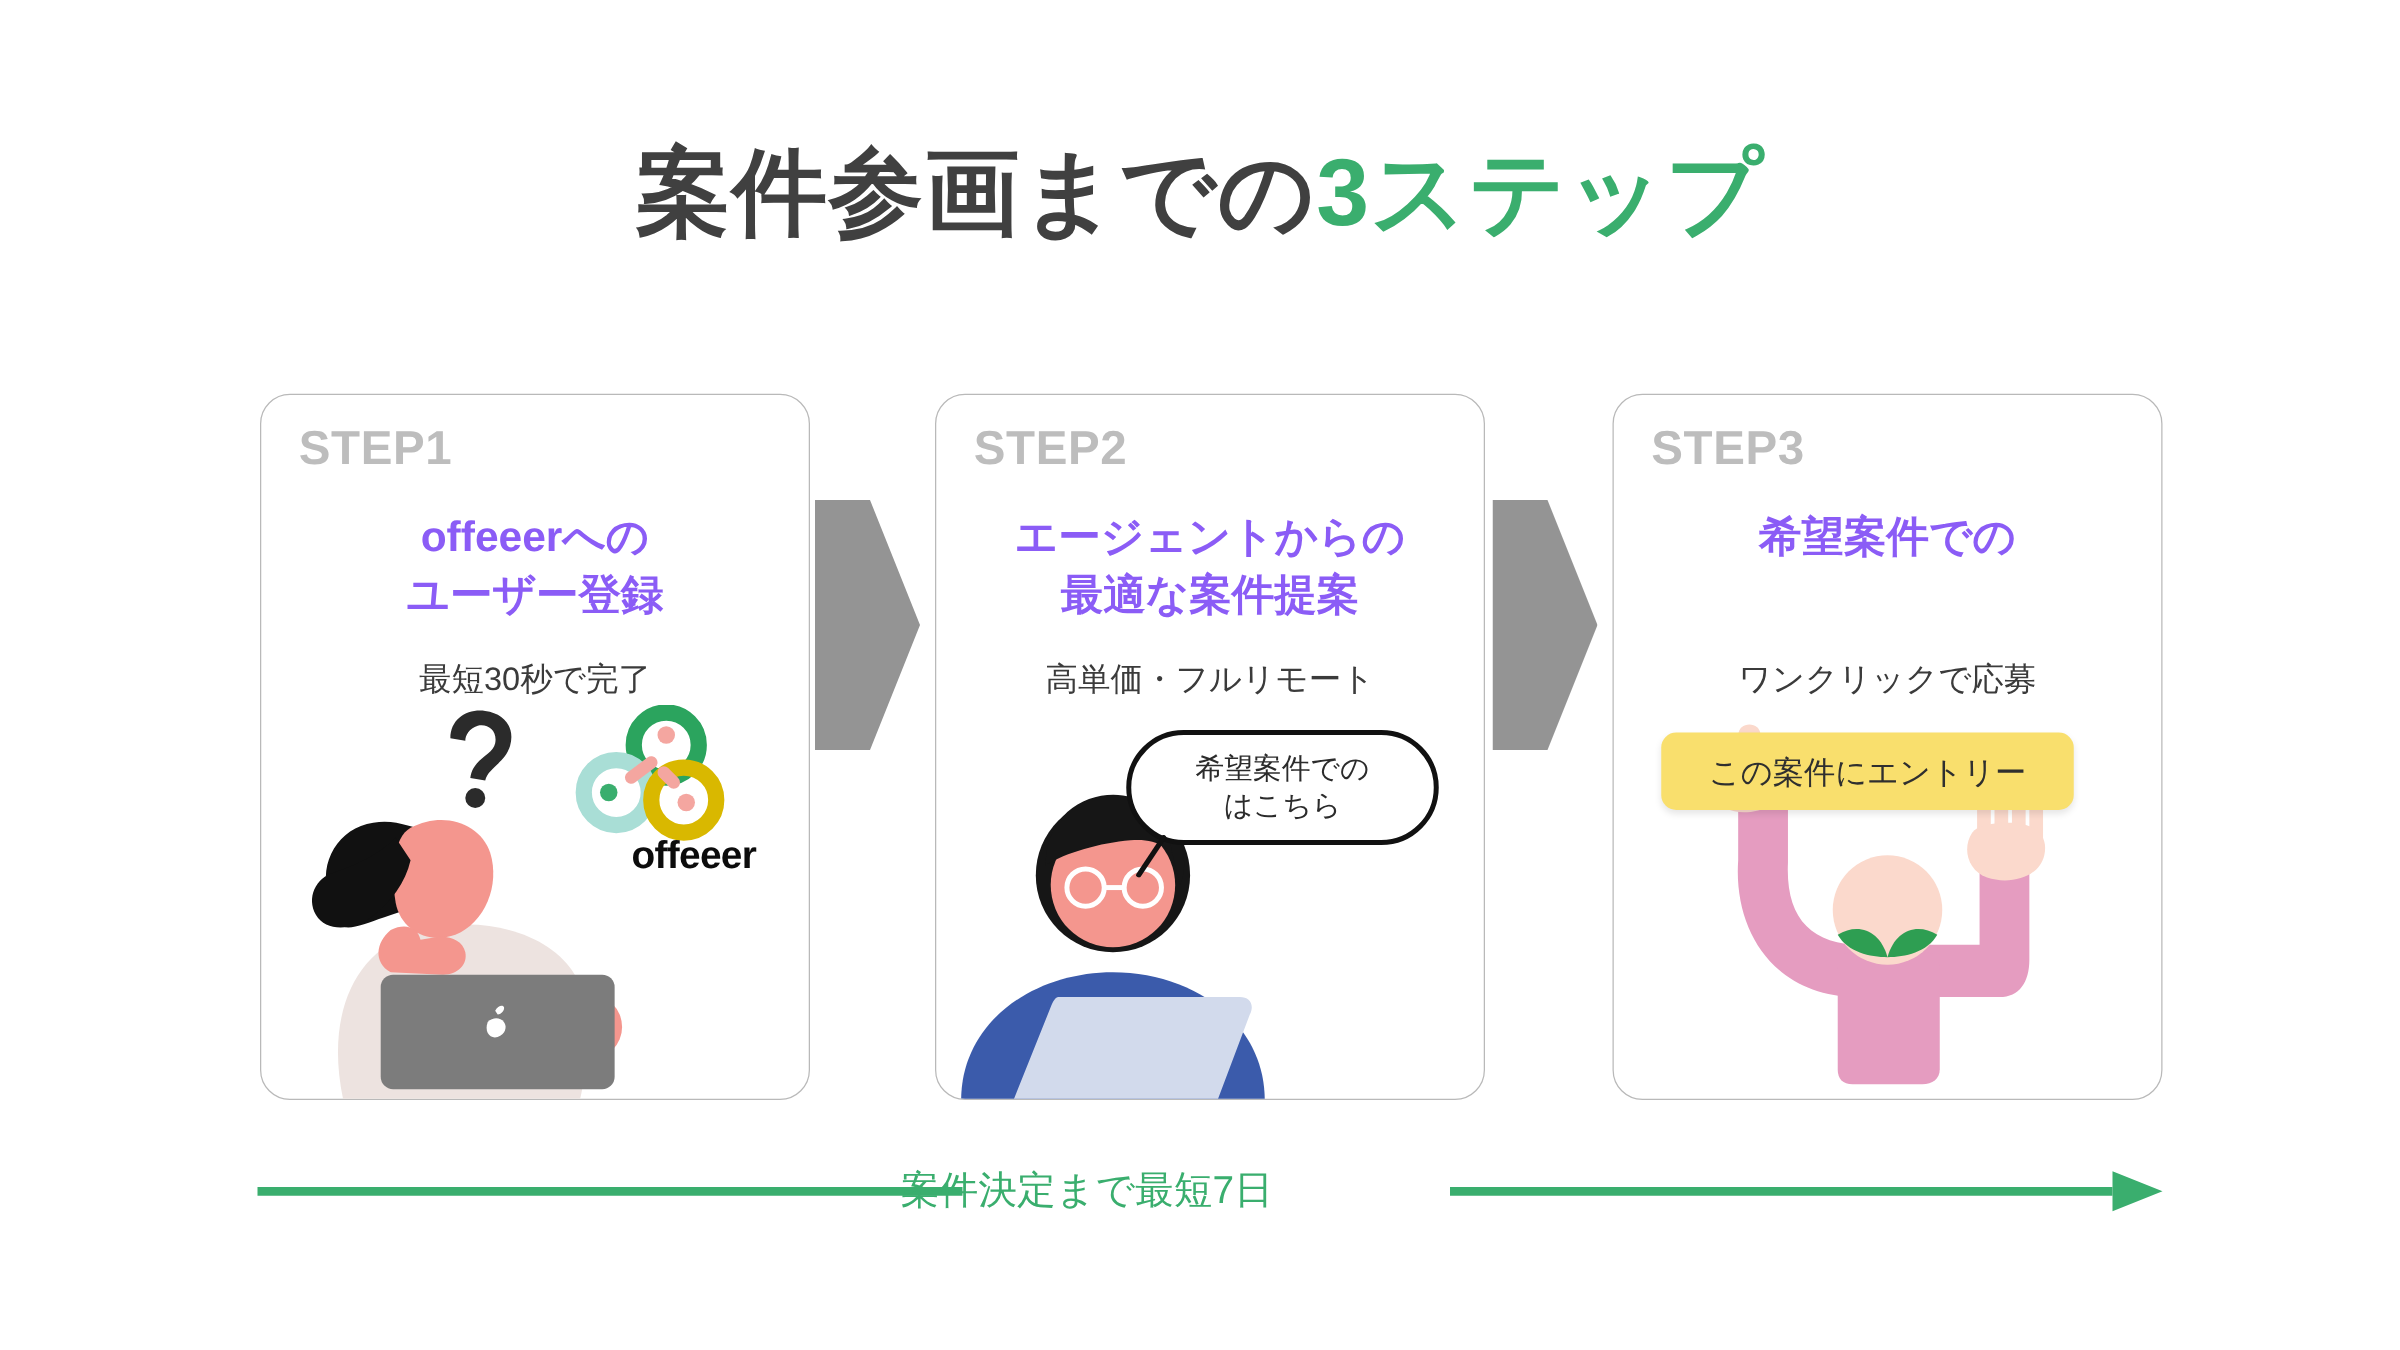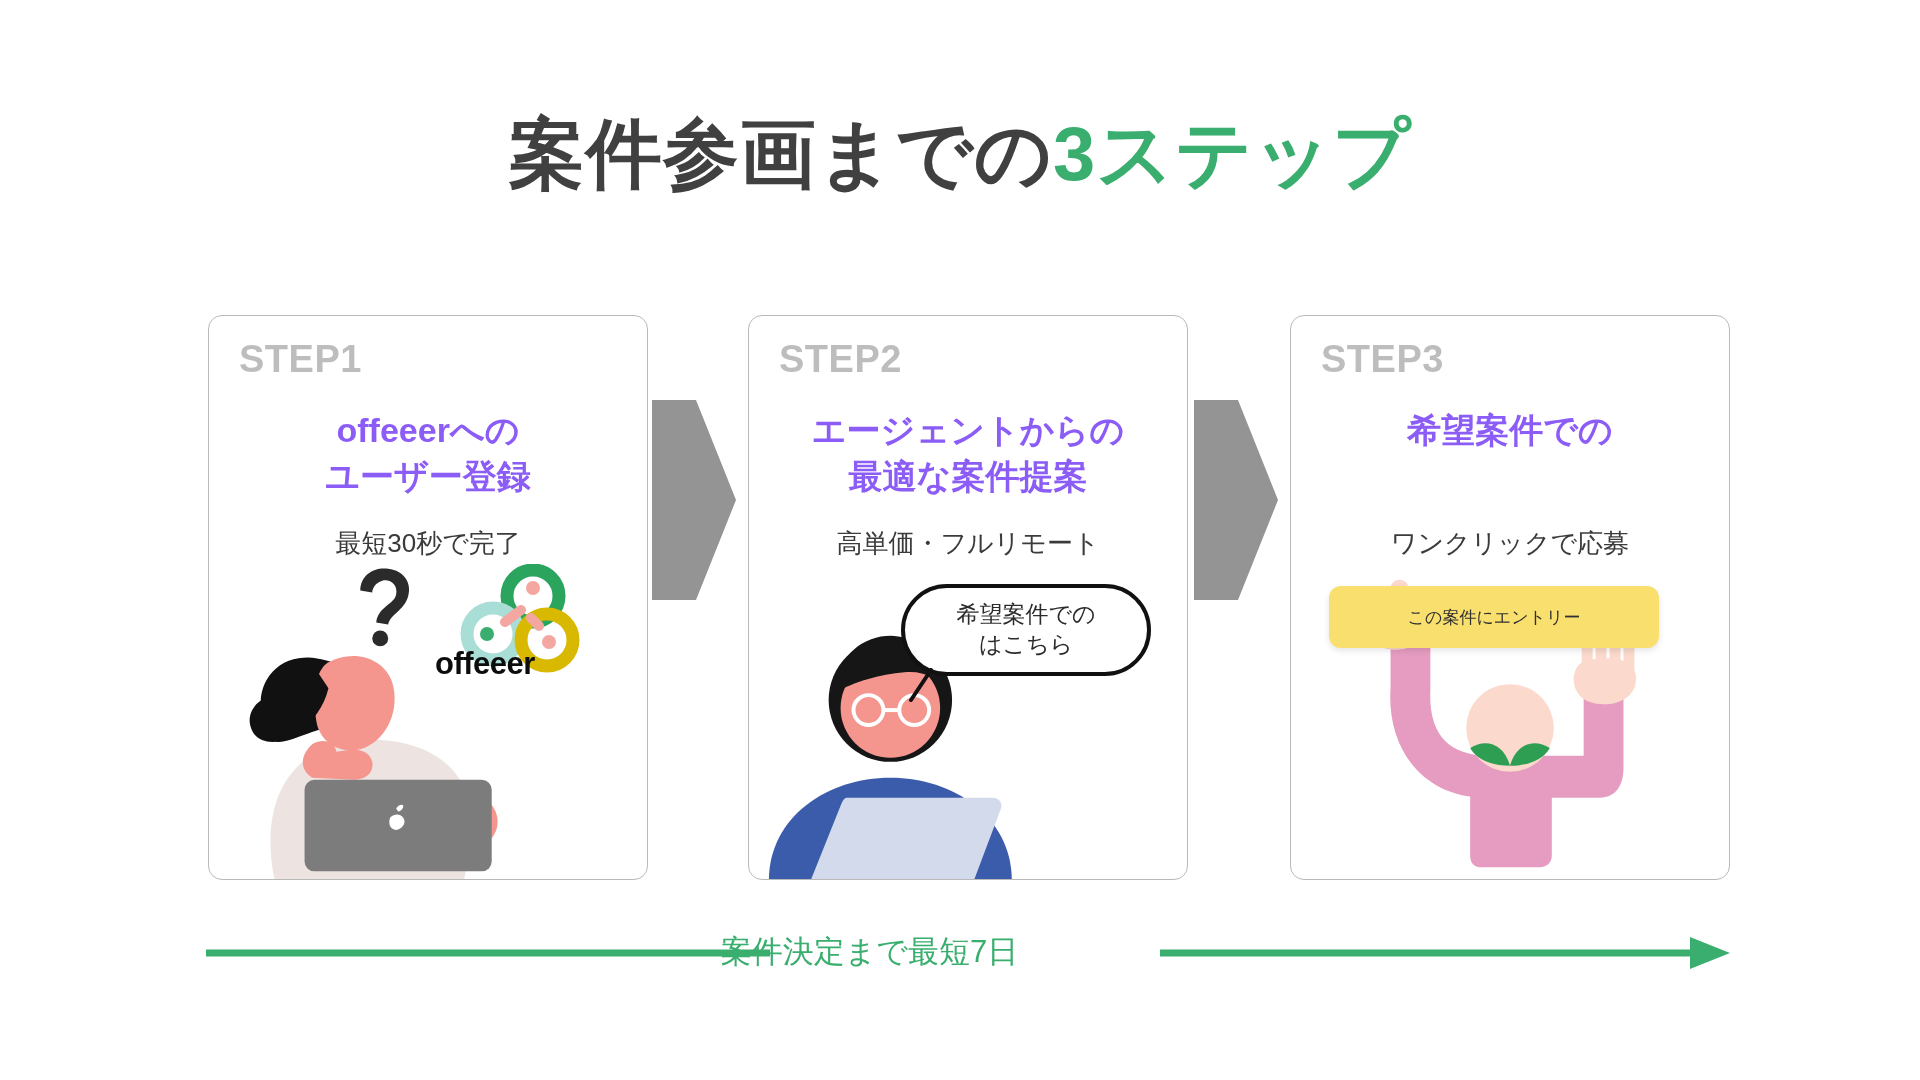--- a/index.html
+++ b/index.html
@@ -21,21 +21,21 @@
   .title .accent { color: #3AAE6E; }
 
   
   .cards {
     position: absolute; top: 315px; left: 0; width: 1920px; height: 565px;
   }
   .card {
     position: absolute; top: 0; width: 440px; height: 565px;
     background: #ffffff;
     border: 1.5px solid #b9b9b9;
-    border-radius: 14px;
+    border-radius: 24px;
     overflow: hidden;
   }
   #card1 { left: 208px; }
   #card2 { left: 748px; }
   #card3 { left: 1290px; }
 
   .step-label {
     position: absolute; top: 22px; left: 30px;
     font-size: 38px; font-weight: 700; color: #bdbdbd; letter-spacing: .5px;
   }
@@ -87,25 +87,25 @@
 
   
   .entry-btn {
     position: absolute; left: 38px; top: 270px;
     width: 330px; height: 62px;
     background: #F9DF6D; border-radius: 12px;
     display: flex; align-items: center; justify-content: center;
     box-shadow: 0 3px 6px rgba(0,0,0,.10);
     z-index: 5;
   }
-  .entry-btn-text { font-size: 17px; color: #2f2f2f; white-space: nowrap; }
+  .entry-btn-text { font-size: 25px; color: #2f2f2f; white-space: nowrap; }
 
   .logo-word {
-    position: absolute; left: 226px; top: 330px; width: 170px;
-    text-align: left; font-size: 31px; font-weight: 700; color: #0c0c0c;
+    position: absolute; left: 226px; top: 350px; width: 170px;
+    text-align: right; font-size: 31px; font-weight: 700; color: #0c0c0c;
     letter-spacing: -0.5px;
   }
 </style>
 </head>
 <body>
 
 <div id="root">
 
   <div class="title">
     <span>案件参画までの</span><span class="accent">3ステップ</span>

